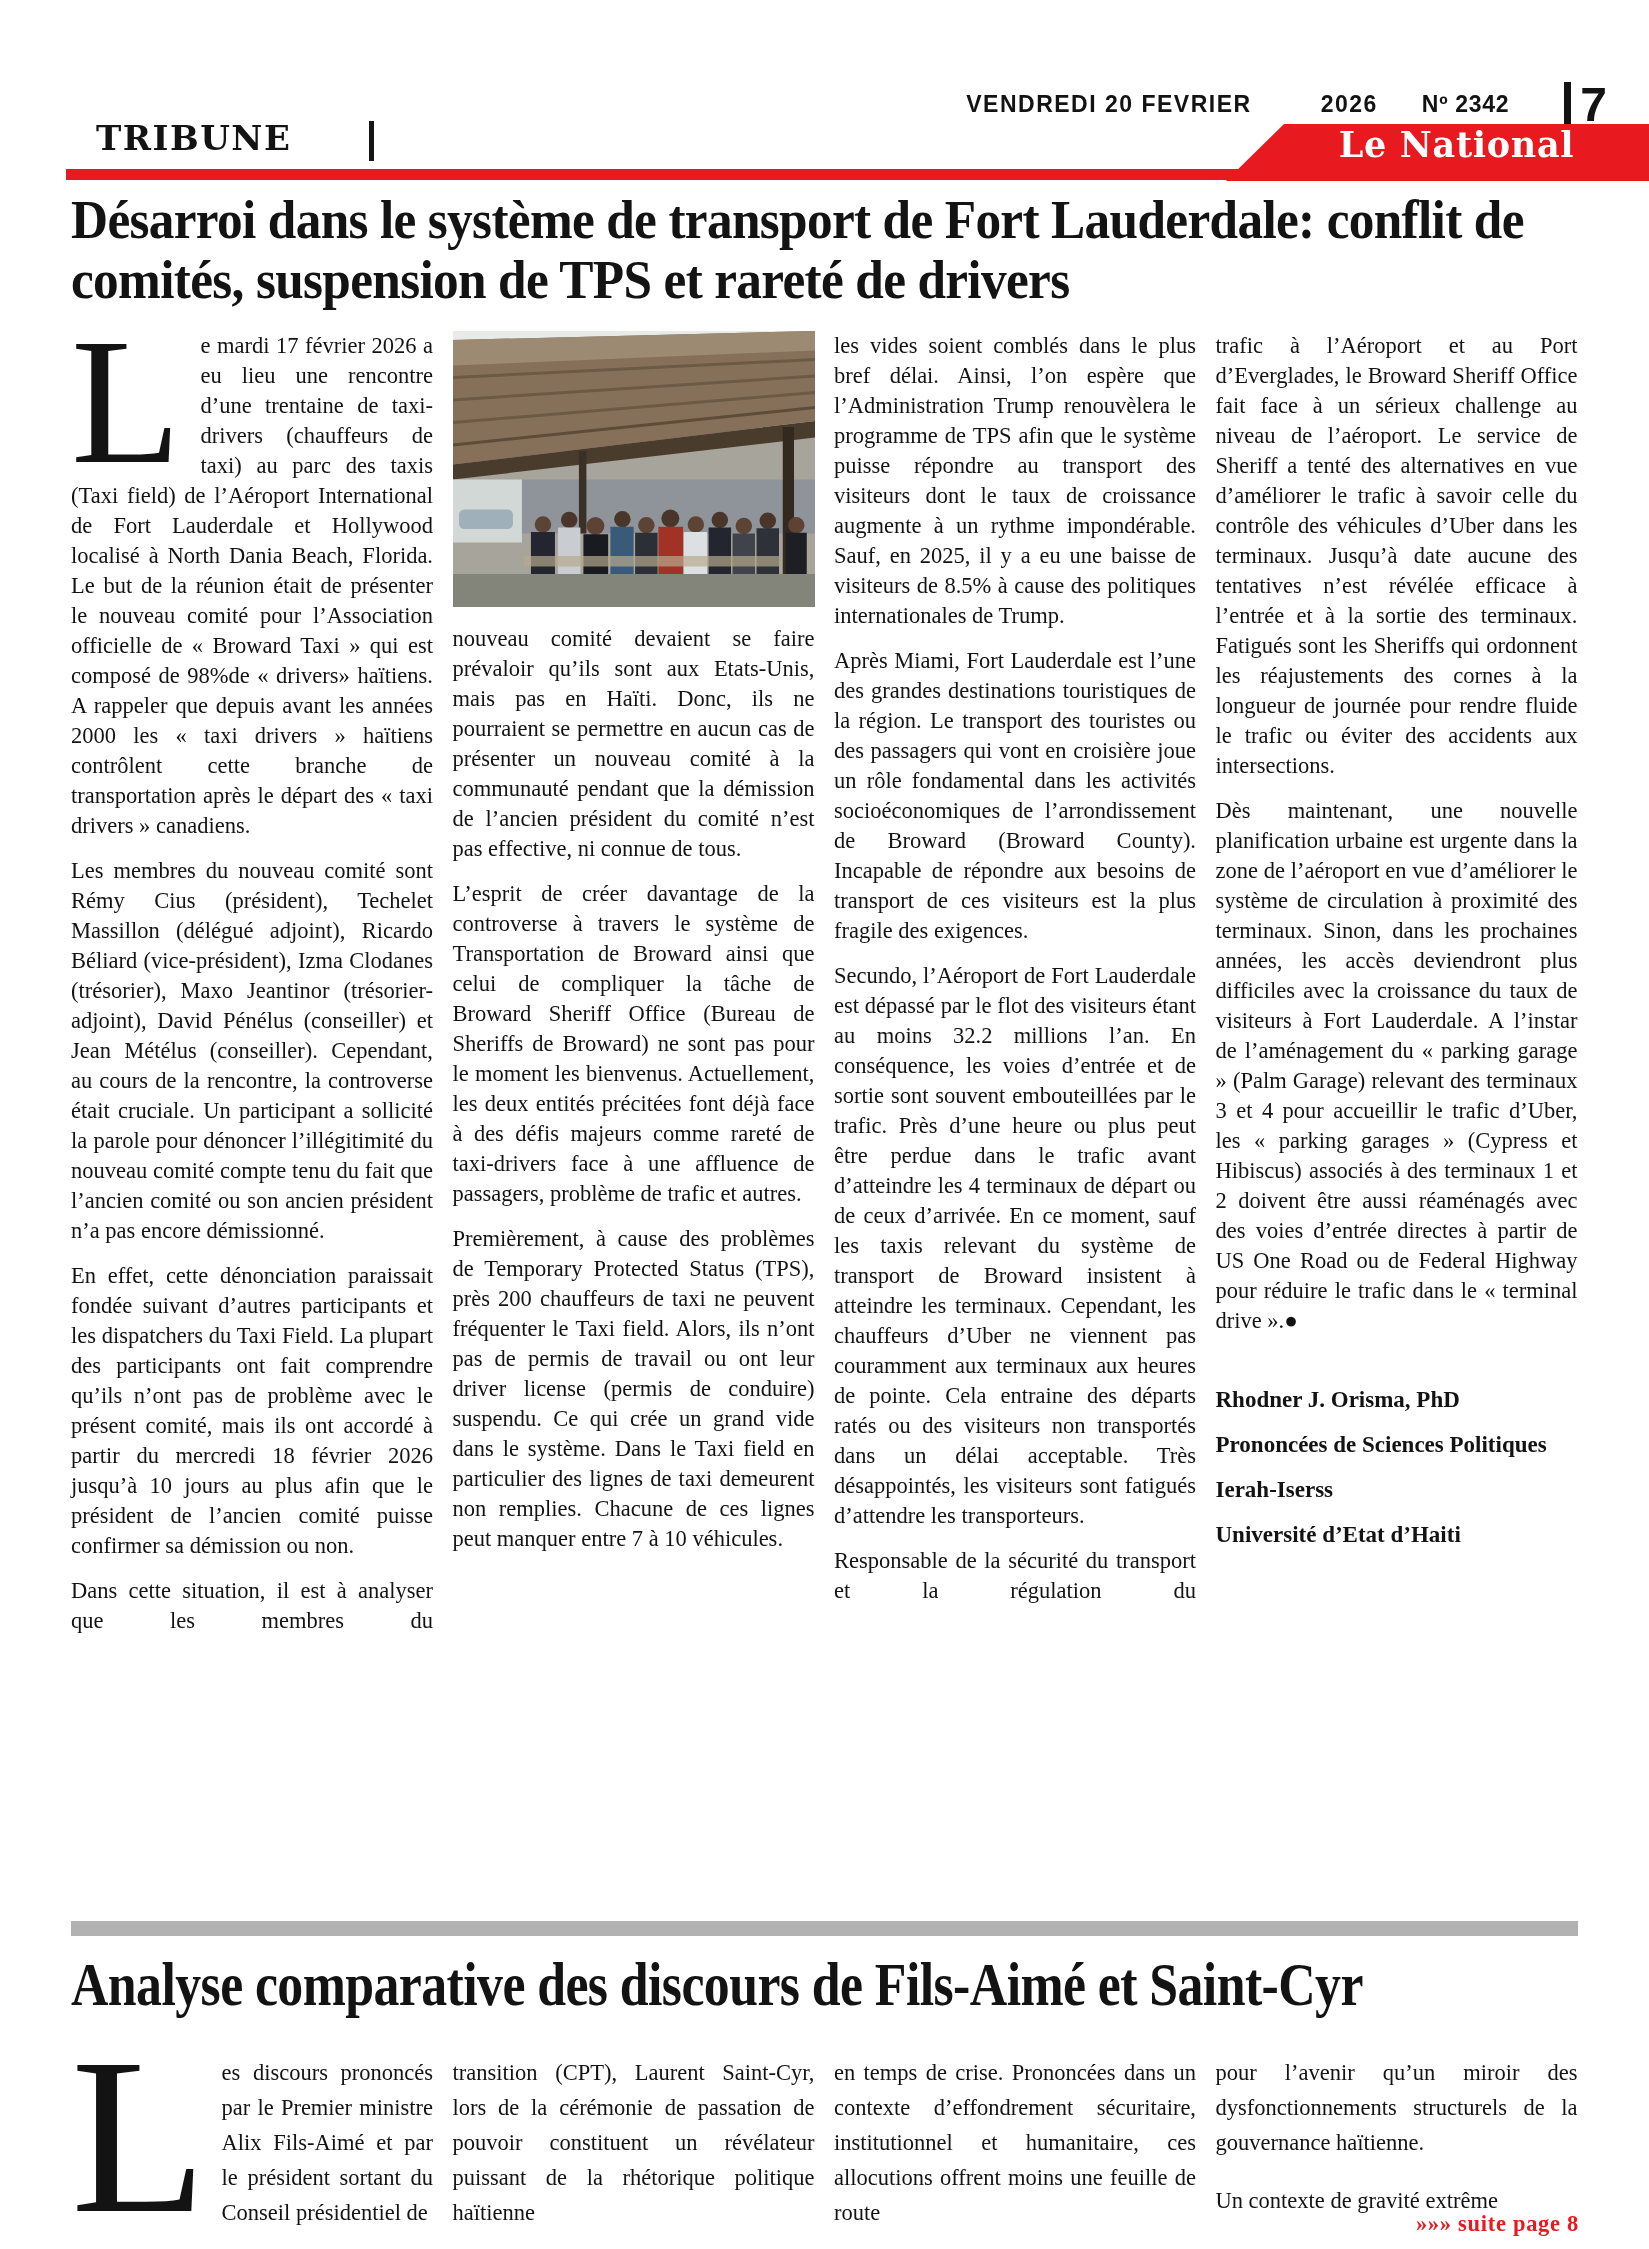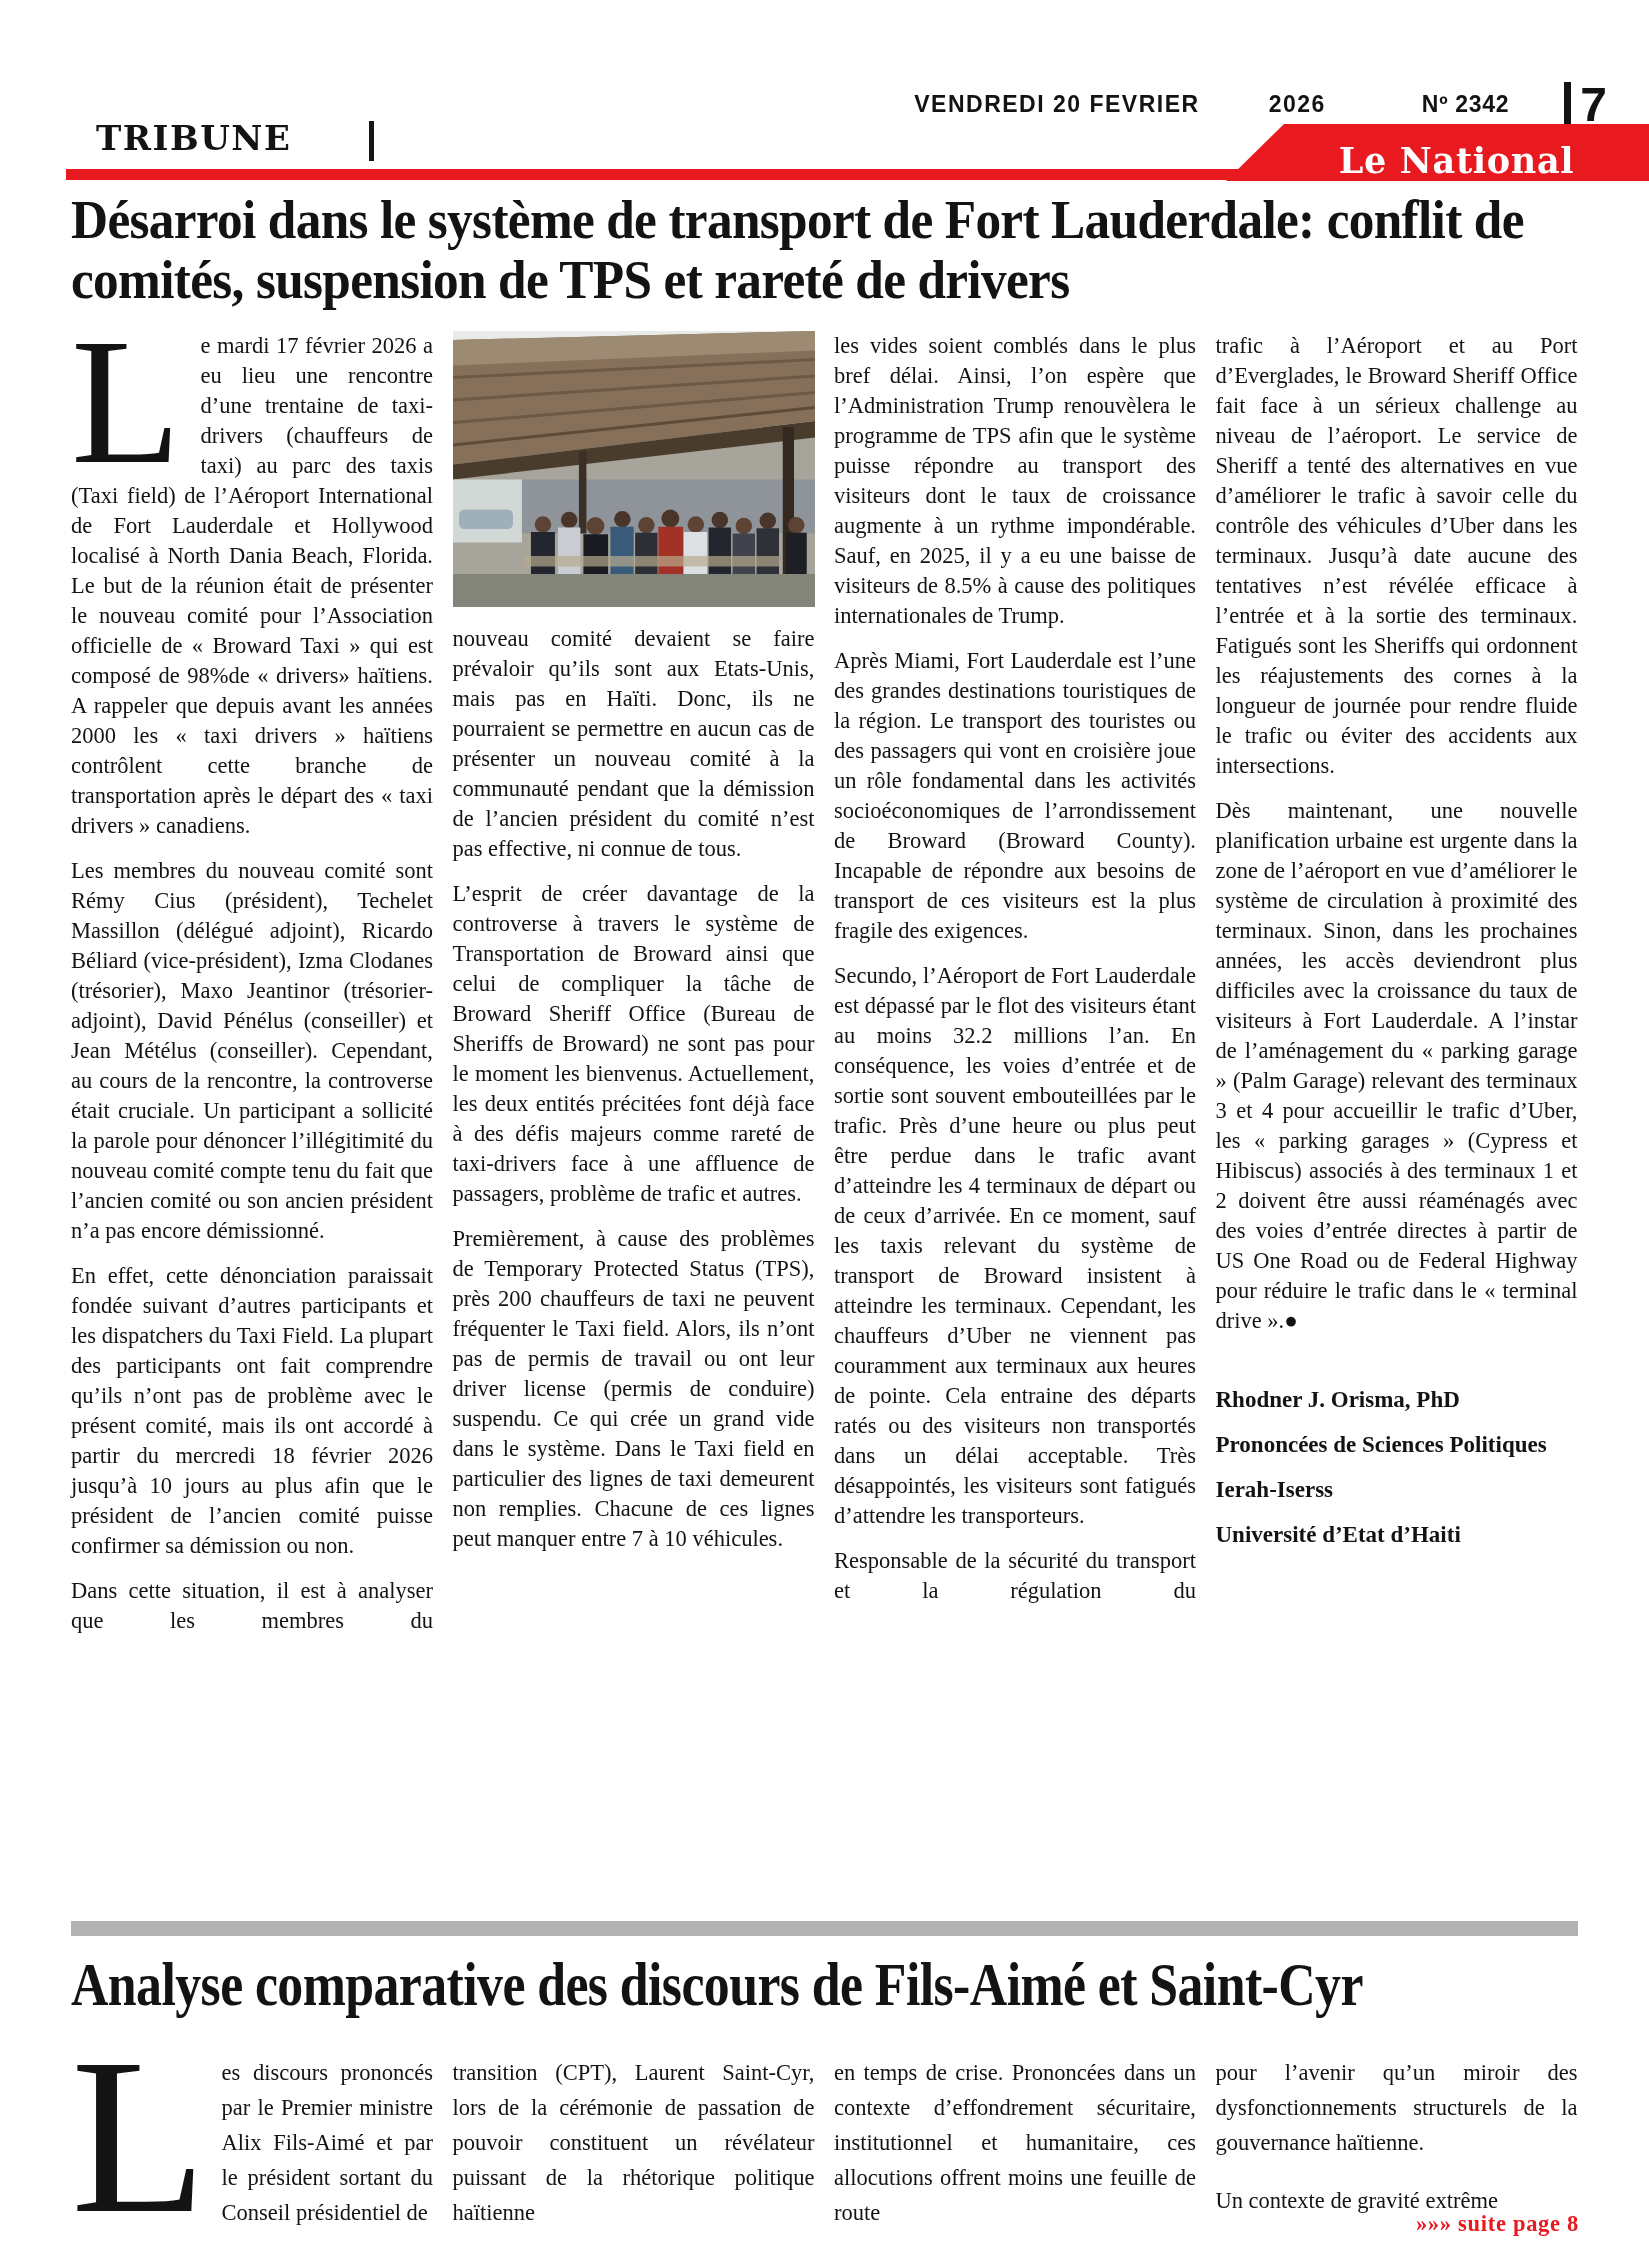--- a/index.html
+++ b/index.html
@@ -15,39 +15,39 @@
     overflow:hidden;
   }
   
   .header-meta{
     position:absolute;top:82px;right:43px;
     display:flex;align-items:center;
     font-family:"Liberation Sans", sans-serif;font-weight:700;white-space:nowrap;
   }
   .meta-date{font-size:23px;letter-spacing:1.5px;}
   .meta-year{font-size:23px;letter-spacing:1.5px;margin-left:69px;}
-  .meta-issue{font-size:23px;letter-spacing:0.7px;margin-left:96px;}
+  .meta-issue{font-size:23px;letter-spacing:0.7px;margin-left:44px;}
   .page-no{
     margin-left:55px;border-left:7.5px solid #141414;padding-left:9px;
     font-size:48px;line-height:0.95;
   }
   .section-label{
     position:absolute;top:118px;left:96px;
     font-family:"DejaVu Serif", serif;font-weight:700;font-size:34px;letter-spacing:1.5px;
   }
   .section-divider{
     position:absolute;top:121px;left:369px;width:4.5px;height:40px;background:#161616;
   }
   .red-rule{
     position:absolute;top:169px;left:66px;right:0;height:11.2px;background:var(--red);
   }
   .brand-banner{
     position:absolute;top:124px;right:0;width:424px;height:57px;background:var(--red);
     clip-path:polygon(58px 0, 100% 0, 100% 100%, 0 100%);
-    display:flex;align-items:flex-end;justify-content:center;
+    display:flex;align-items:flex-start;justify-content:center;
   }
   .brand-banner .brand{
     color:#fff;font-family:"DejaVu Serif", serif;font-weight:700;font-size:35px;
     padding-left:37px;letter-spacing:0.7px;
   }
   
   .headline1{
     position:absolute;top:190px;left:71px;width:1586px;
     transform:scaleX(0.95);transform-origin:left top;
     font-weight:700;font-size:54px;line-height:60px;letter-spacing:-0.7px;margin:0;

